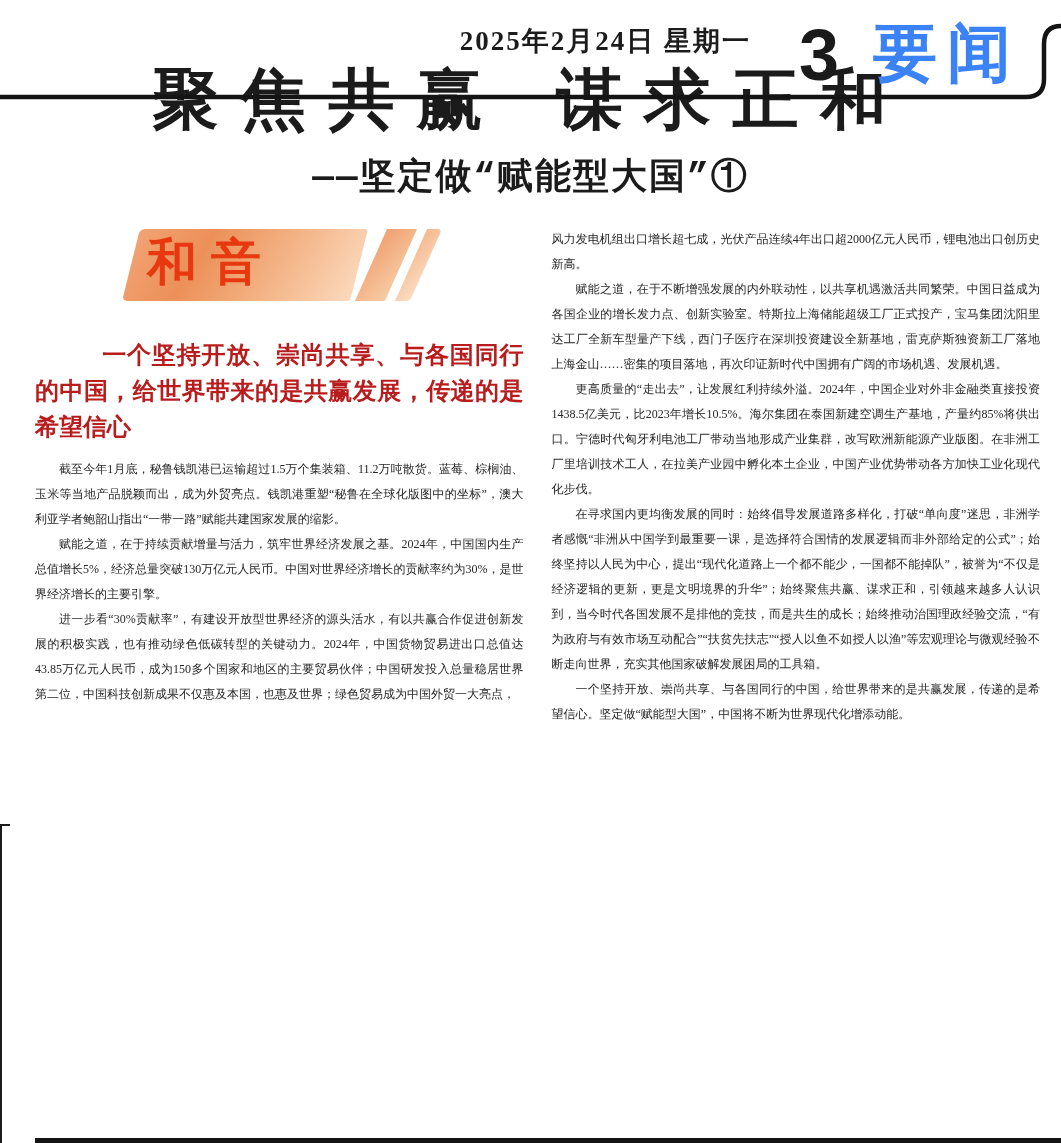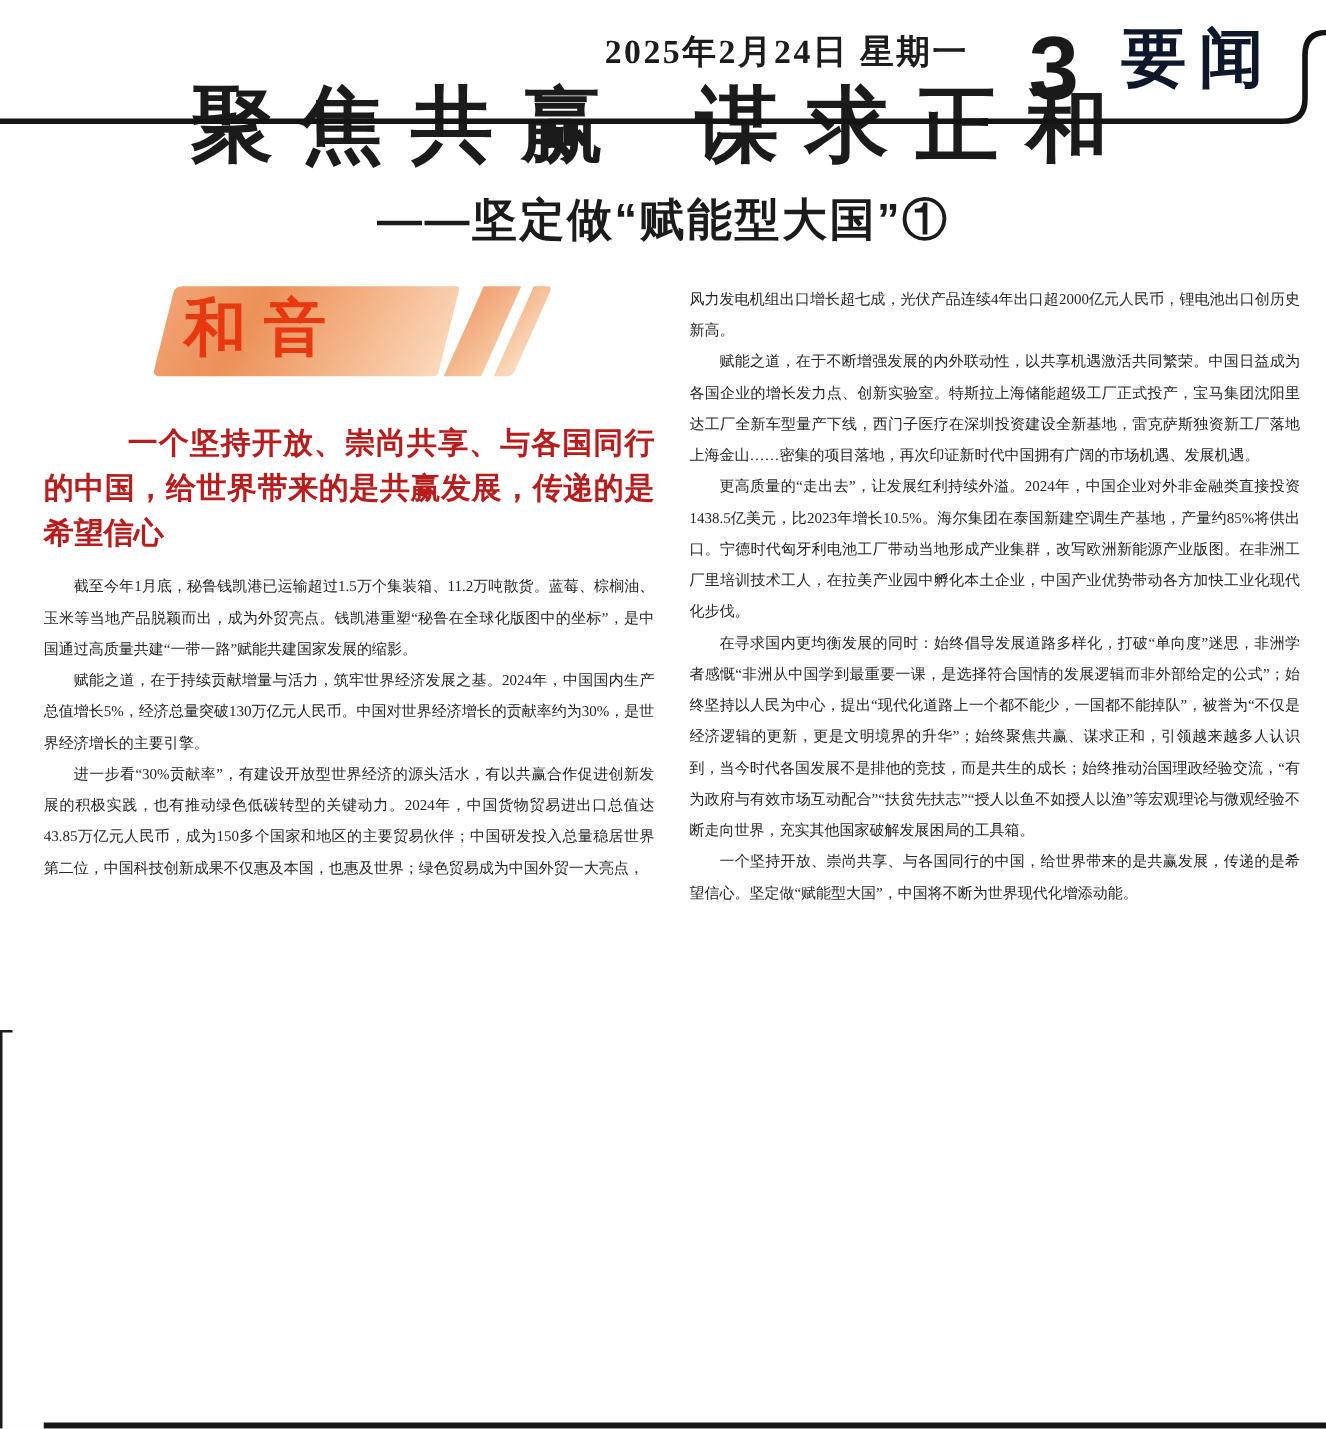--- a/index.html
+++ b/index.html
@@ -39,45 +39,45 @@
   .page-number {
     font-family: "Liberation Sans", sans-serif;
     font-size: 72px;
     font-weight: 700;
     line-height: 0.9;
     color: #1a1a1a;
     margin-right: 34px;
   }
   .section-title {
     font-family: "Liberation Sans", sans-serif;
-    font-size: 52px;
+    font-size: 64px;
     font-weight: 900;
     line-height: 0.95;
     letter-spacing: 10px;
-    color: #0f172a;
+    color: #3b82f6;
   }
   .corner-svg { position: absolute; top: 0; left: 0; }
 
   
   .headline {
     margin-top: 66px;
     text-align: center;
     font-family: "Liberation Sans", sans-serif;
     font-weight: 900;
     font-size: 66px;
     line-height: 1;
     color: #1b1b1b;
     letter-spacing: 22px;
     white-space: nowrap;
   }
   .headline .gap { display: inline-block; width: 52px; }
   .subheadline {
     margin-top: 20px;
     text-align: center;
-    font-family: Liberation Sans, sans-serif;
+    font-family: Liberation Mono, monospace;
     font-weight: 700;
     font-size: 36px;
     color: #1b1b1b;
     letter-spacing: 2px;
   }
 
   
   .columns {
     display: flex;
     margin: 26px 21px 0 35px;
@@ -191,21 +191,21 @@
 
       <div class="logo">
         <div class="band band-main"></div>
         <div class="band band-mid"></div>
         <div class="band band-tail"></div>
         <div class="logo-text">和音</div>
       </div>
 
       <p class="intro">一个坚持开放、崇尚共享、与各国同行的中国，给世界带来的是共赢发展，传递的是希望信心</p>
 
-      <p class="body-par">截至今年1月底，秘鲁钱凯港已运输超过1.5万个集装箱、11.2万吨散货。蓝莓、棕榈油、玉米等当地产品脱颖而出，成为外贸亮点。钱凯港重塑“秘鲁在全球化版图中的坐标”，是中国通过高质量共建“一带一路”赋能共建国家发展的缩影。</p>
+      <p class="body-par">截至今年1月底，秘鲁钱凯港已运输超过1.5万个集装箱、11.2万吨散货。蓝莓、棕榈油、玉米等当地产品脱颖而出，成为外贸亮点。钱凯港重塑“秘鲁在全球化版图中的坐标”，澳大利亚学者鲍韶山指出“一带一路”赋能共建国家发展的缩影。</p>
       <p class="body-par">赋能之道，在于持续贡献增量与活力，筑牢世界经济发展之基。2024年，中国国内生产总值增长5%，经济总量突破130万亿元人民币。中国对世界经济增长的贡献率约为30%，是世界经济增长的主要引擎。</p>
       <p class="body-par">进一步看“30%贡献率”，有建设开放型世界经济的源头活水，有以共赢合作促进创新发展的积极实践，也有推动绿色低碳转型的关键动力。2024年，中国货物贸易进出口总值达43.85万亿元人民币，成为150多个国家和地区的主要贸易伙伴；中国研发投入总量稳居世界第二位，中国科技创新成果不仅惠及本国，也惠及世界；绿色贸易成为中国外贸一大亮点，</p>
     </div>
 
     <div class="col">
       <p class="body-par cont">风力发电机组出口增长超七成，光伏产品连续4年出口超2000亿元人民币，锂电池出口创历史新高。</p>
       <p class="body-par">赋能之道，在于不断增强发展的内外联动性，以共享机遇激活共同繁荣。中国日益成为各国企业的增长发力点、创新实验室。特斯拉上海储能超级工厂正式投产，宝马集团沈阳里达工厂全新车型量产下线，西门子医疗在深圳投资建设全新基地，雷克萨斯独资新工厂落地上海金山……密集的项目落地，再次印证新时代中国拥有广阔的市场机遇、发展机遇。</p>
       <p class="body-par">更高质量的“走出去”，让发展红利持续外溢。2024年，中国企业对外非金融类直接投资1438.5亿美元，比2023年增长10.5%。海尔集团在泰国新建空调生产基地，产量约85%将供出口。宁德时代匈牙利电池工厂带动当地形成产业集群，改写欧洲新能源产业版图。在非洲工厂里培训技术工人，在拉美产业园中孵化本土企业，中国产业优势带动各方加快工业化现代化步伐。</p>
       <p class="body-par">在寻求国内更均衡发展的同时：始终倡导发展道路多样化，打破“单向度”迷思，非洲学者感慨“非洲从中国学到最重要一课，是选择符合国情的发展逻辑而非外部给定的公式”；始终坚持以人民为中心，提出“现代化道路上一个都不能少，一国都不能掉队”，被誉为“不仅是经济逻辑的更新，更是文明境界的升华”；始终聚焦共赢、谋求正和，引领越来越多人认识到，当今时代各国发展不是排他的竞技，而是共生的成长；始终推动治国理政经验交流，“有为政府与有效市场互动配合”“扶贫先扶志”“授人以鱼不如授人以渔”等宏观理论与微观经验不断走向世界，充实其他国家破解发展困局的工具箱。</p>
       <p class="body-par">一个坚持开放、崇尚共享、与各国同行的中国，给世界带来的是共赢发展，传递的是希望信心。坚定做“赋能型大国”，中国将不断为世界现代化增添动能。</p>

